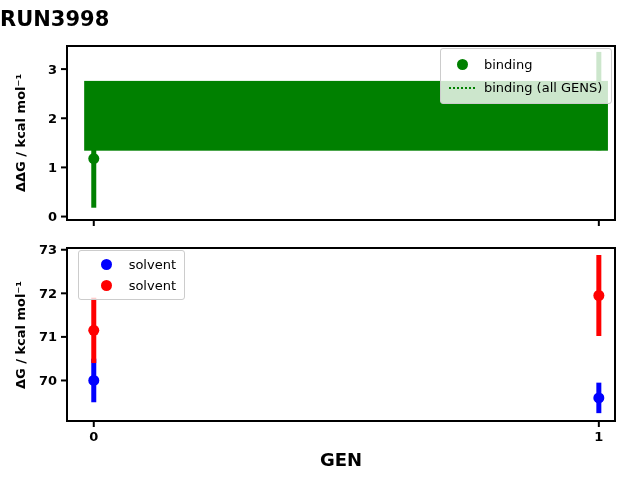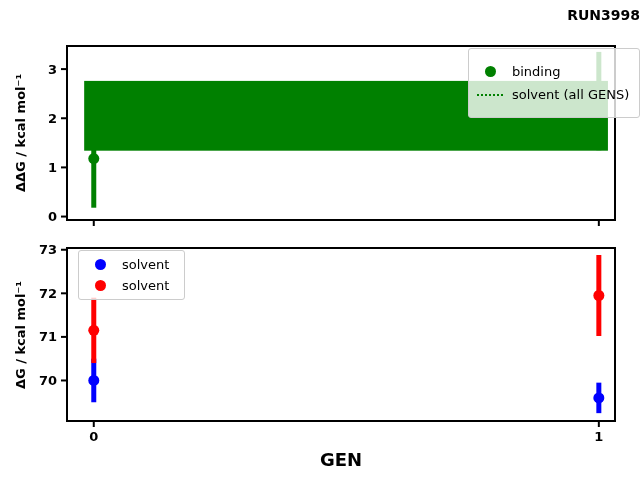--- a/index.html
+++ b/index.html
@@ -6,42 +6,42 @@
   .figure {
     position:relative; width:640px; height:480px; background:#ffffff;
     font-family:"DejaVu Sans", sans-serif; color:#000; overflow:hidden;
   }
   .figure svg { position:absolute; left:0; top:0; }
   svg text {
     font-family:"DejaVu Sans", sans-serif;
     font-size:13px; font-weight:bold; fill:#000;
   }
   .suptitle {
-    position:absolute; top:7px; left:0; width:640px; text-align:right;
-    font-size:14px; font-weight:bold;
+    position:absolute; top:7px; left:0; width:640px; text-align:left;
+    font-size:21px; font-weight:bold;
   }
   .ylab {
     position:absolute; white-space:nowrap;
     transform:translate(-50%,-50%) rotate(-90deg);
     font-size:13px; font-weight:bold;
   }
   .ylab-top { left:20px; top:133px; }
   .ylab-bottom { left:20px; top:335px; }
   .xlab {
     position:absolute; left:67px; top:449px; width:548px; text-align:center;
     font-size:18px; font-weight:bold;
   }
   .legend {
     position:absolute; box-sizing:border-box;
     border:1px solid #ccc; border-radius:3px;
     display:flex; flex-direction:column; justify-content:center;
     padding:3px 8px; font-size:13px;
   }
-  .legend-top { left:440px; top:48px; width:172px; height:70px;margin-left:28px; }
-  .legend-bottom { left:78px; top:250px; width:107px; height:50px; }
+  .legend-top { left:440px; top:48px; width:172px; height:56px; }
+  .legend-bottom { left:78px; top:250px; width:107px; height:50px;align-items:flex-end; }
   .legend-item { display:flex; align-items:center; height:23px; }
   .handle { width:26px; display:flex; align-items:center; justify-content:center; flex:0 0 26px; }
   .legend-label { margin-left:9px; white-space:nowrap; }
   .dot { width:11px; height:11px; border-radius:50%; }
   .dotted-line { width:26px; height:0; border-top:2px dotted; }
 </style>
 </head>
 <body>
 
 <div class="figure">
@@ -100,21 +100,21 @@
     <div class="legend-item">
       <span class="handle">
         <span class="dot" style="background: rgb(0, 128, 0);"></span>
       </span>
       <span class="legend-label">binding</span>
     </div>
     <div class="legend-item">
       <span class="handle">
         <span class="dotted-line" style="border-color: rgb(0, 128, 0);"></span>
       </span>
-      <span class="legend-label">solvent (all GENS)</span>
+      <span class="legend-label">binding (all GENS)</span>
     </div>
   </div>
 
   <div class="legend legend-bottom" style="background: rgba(255, 255, 255, 0.8); border-color: rgb(204, 204, 204);">
     <div class="legend-item">
       <span class="handle">
         <span class="dot" style="background: rgb(0, 0, 255);"></span>
       </span>
       <span class="legend-label">solvent</span>
     </div>

